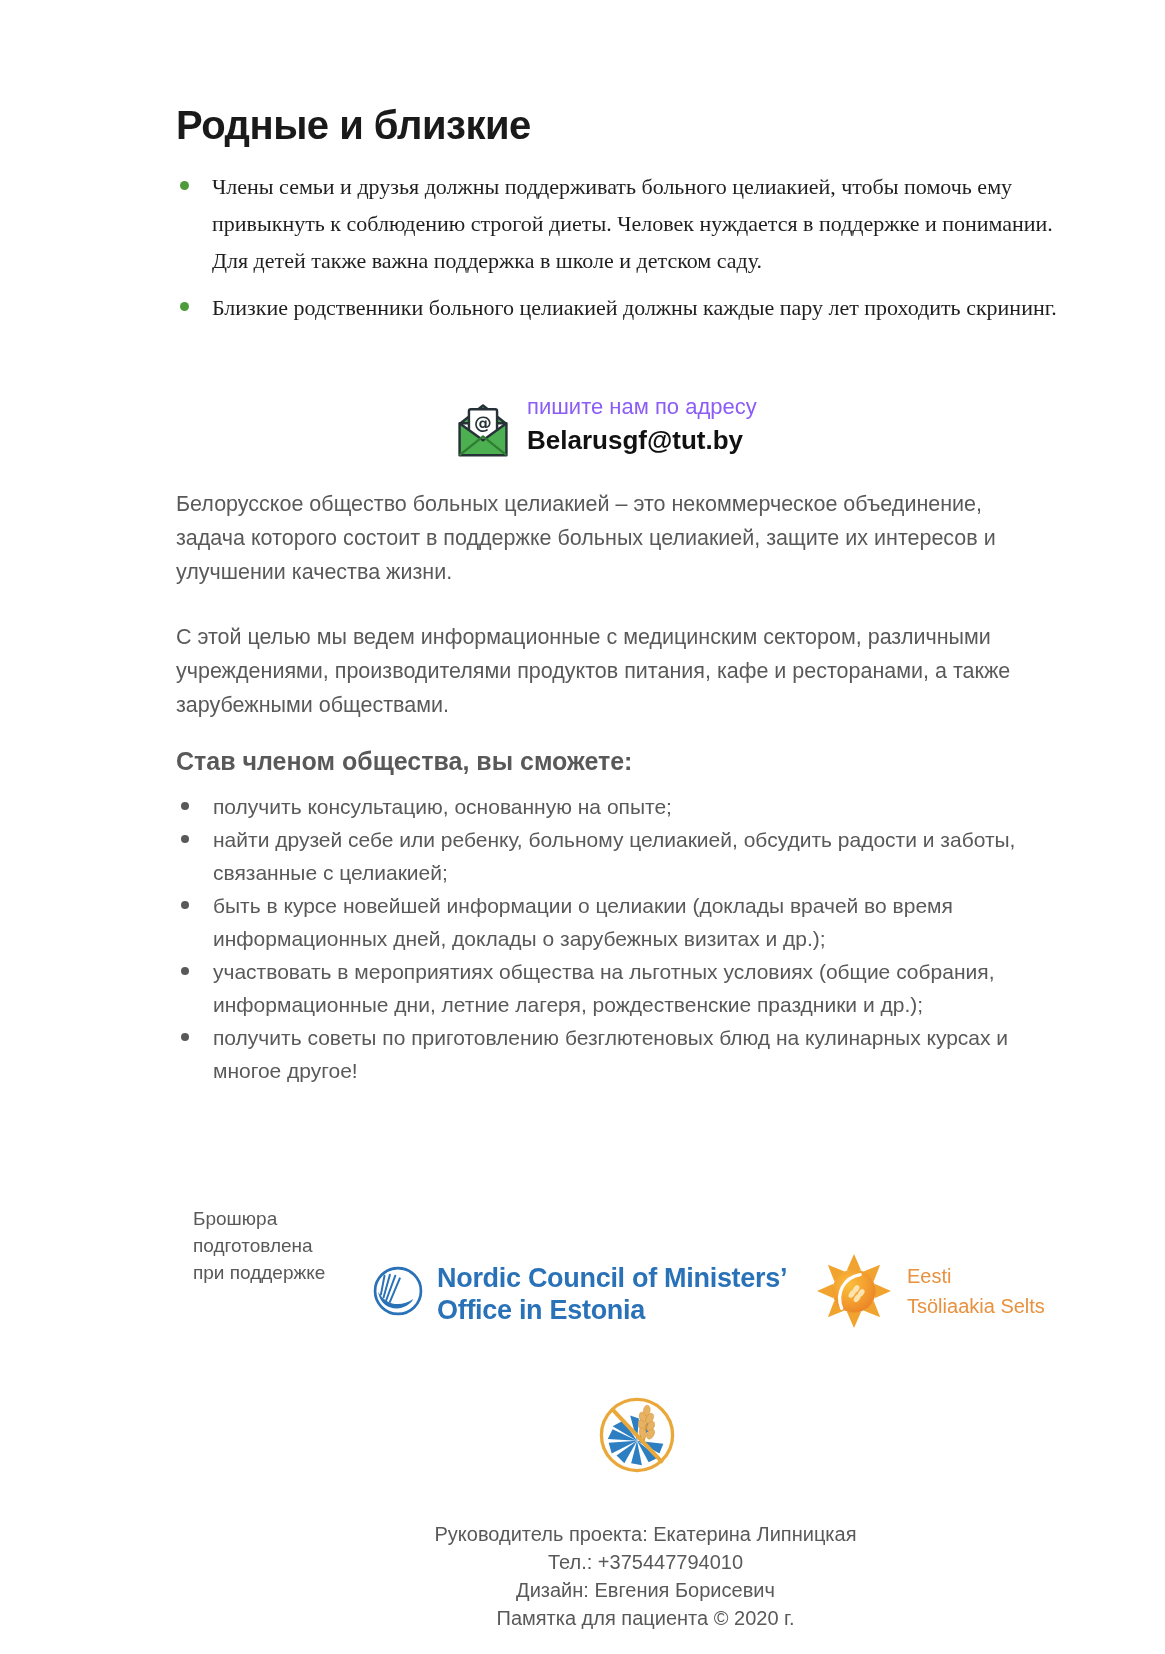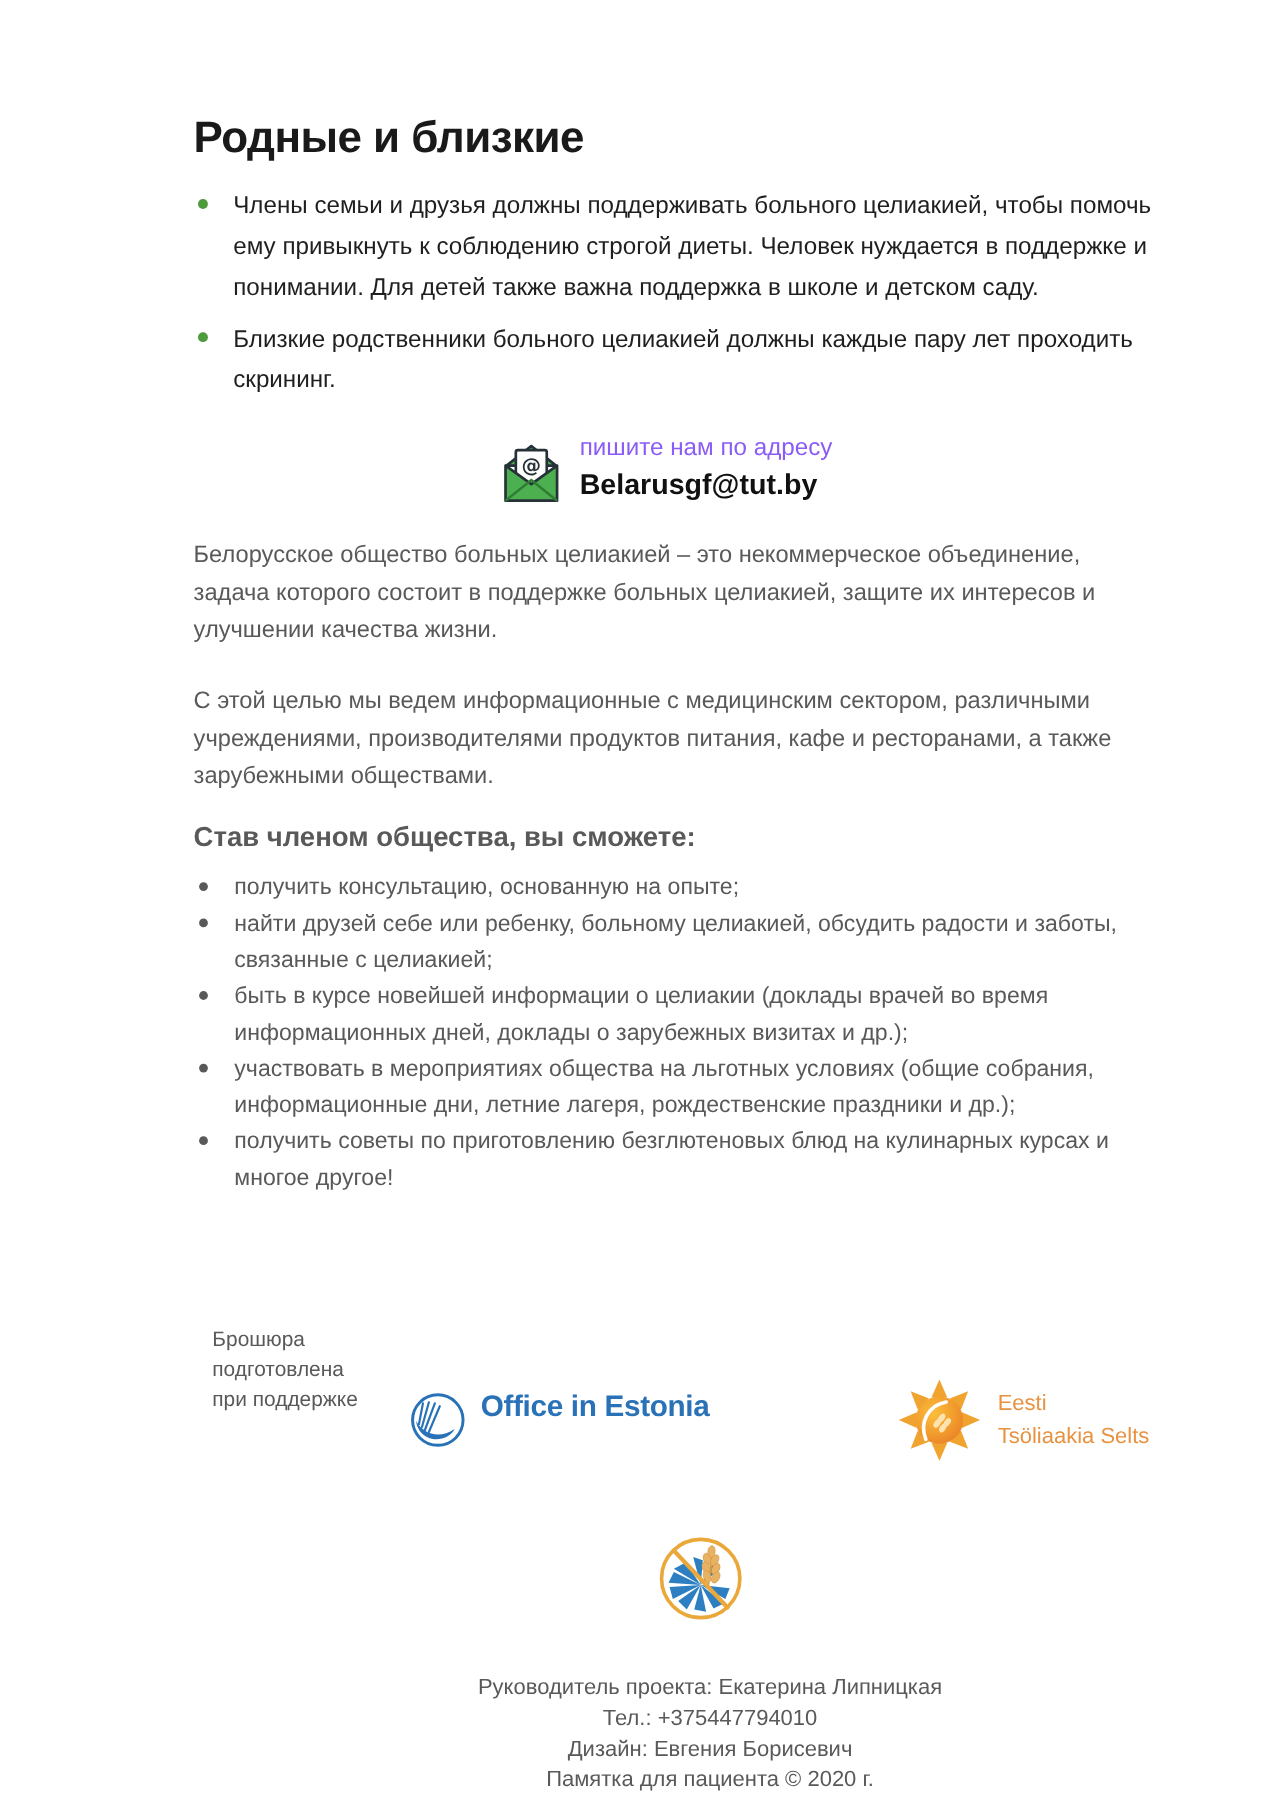--- a/index.html
+++ b/index.html
@@ -34,20 +34,21 @@
     width: 9px; height: 9px;
     border-radius: 50%;
     background: #4d9b3a;
     margin: 13px 23px 0 4px;
   }
   .intro-item .txt {
     font-size: 22px;
     line-height: 37px;
     color: #1f1f1f;
     width: 875px;
+    font-family: Liberation Serif, serif;
   }
 
   .email-block {
     position: absolute;
     left: 390px;
     top: 392px;
     display: flex;
     align-items: flex-start;
   }
   .email-icon-wrap { width: 60px; height: 62px; margin-top: 5px; }
@@ -234,20 +235,21 @@
           <g stroke="#2a72b8" stroke-width="2.2" stroke-linecap="round">
             <line x1="11" y1="34" x2="15" y2="13"></line>
             <line x1="14" y1="37" x2="21" y2="12"></line>
             <line x1="17" y1="40" x2="27" y2="13"></line>
             <line x1="21" y1="42" x2="32" y2="16"></line>
           </g>
           <path d="M8,31 C16,45 32,49 47,39 C43,47 31,52 21,48 C13,45 9,38 8,31 Z" fill="#2a72b8"></path>
         </svg>
       </span>
       <div class="nordic-text">
+        <div>Nordic Council of Ministers’</div>
         <div>Office in Estonia</div>
       </div>
     </div>
 
     <div class="eesti-logo">
       <span class="eesti-icon-wrap">
         <svg viewBox="0 0 76 76">
           <defs>
             <radialGradient id="sunGrad" cx="38%" cy="35%" r="75%">
               <stop offset="0%" stop-color="#fbbf3b"></stop>

